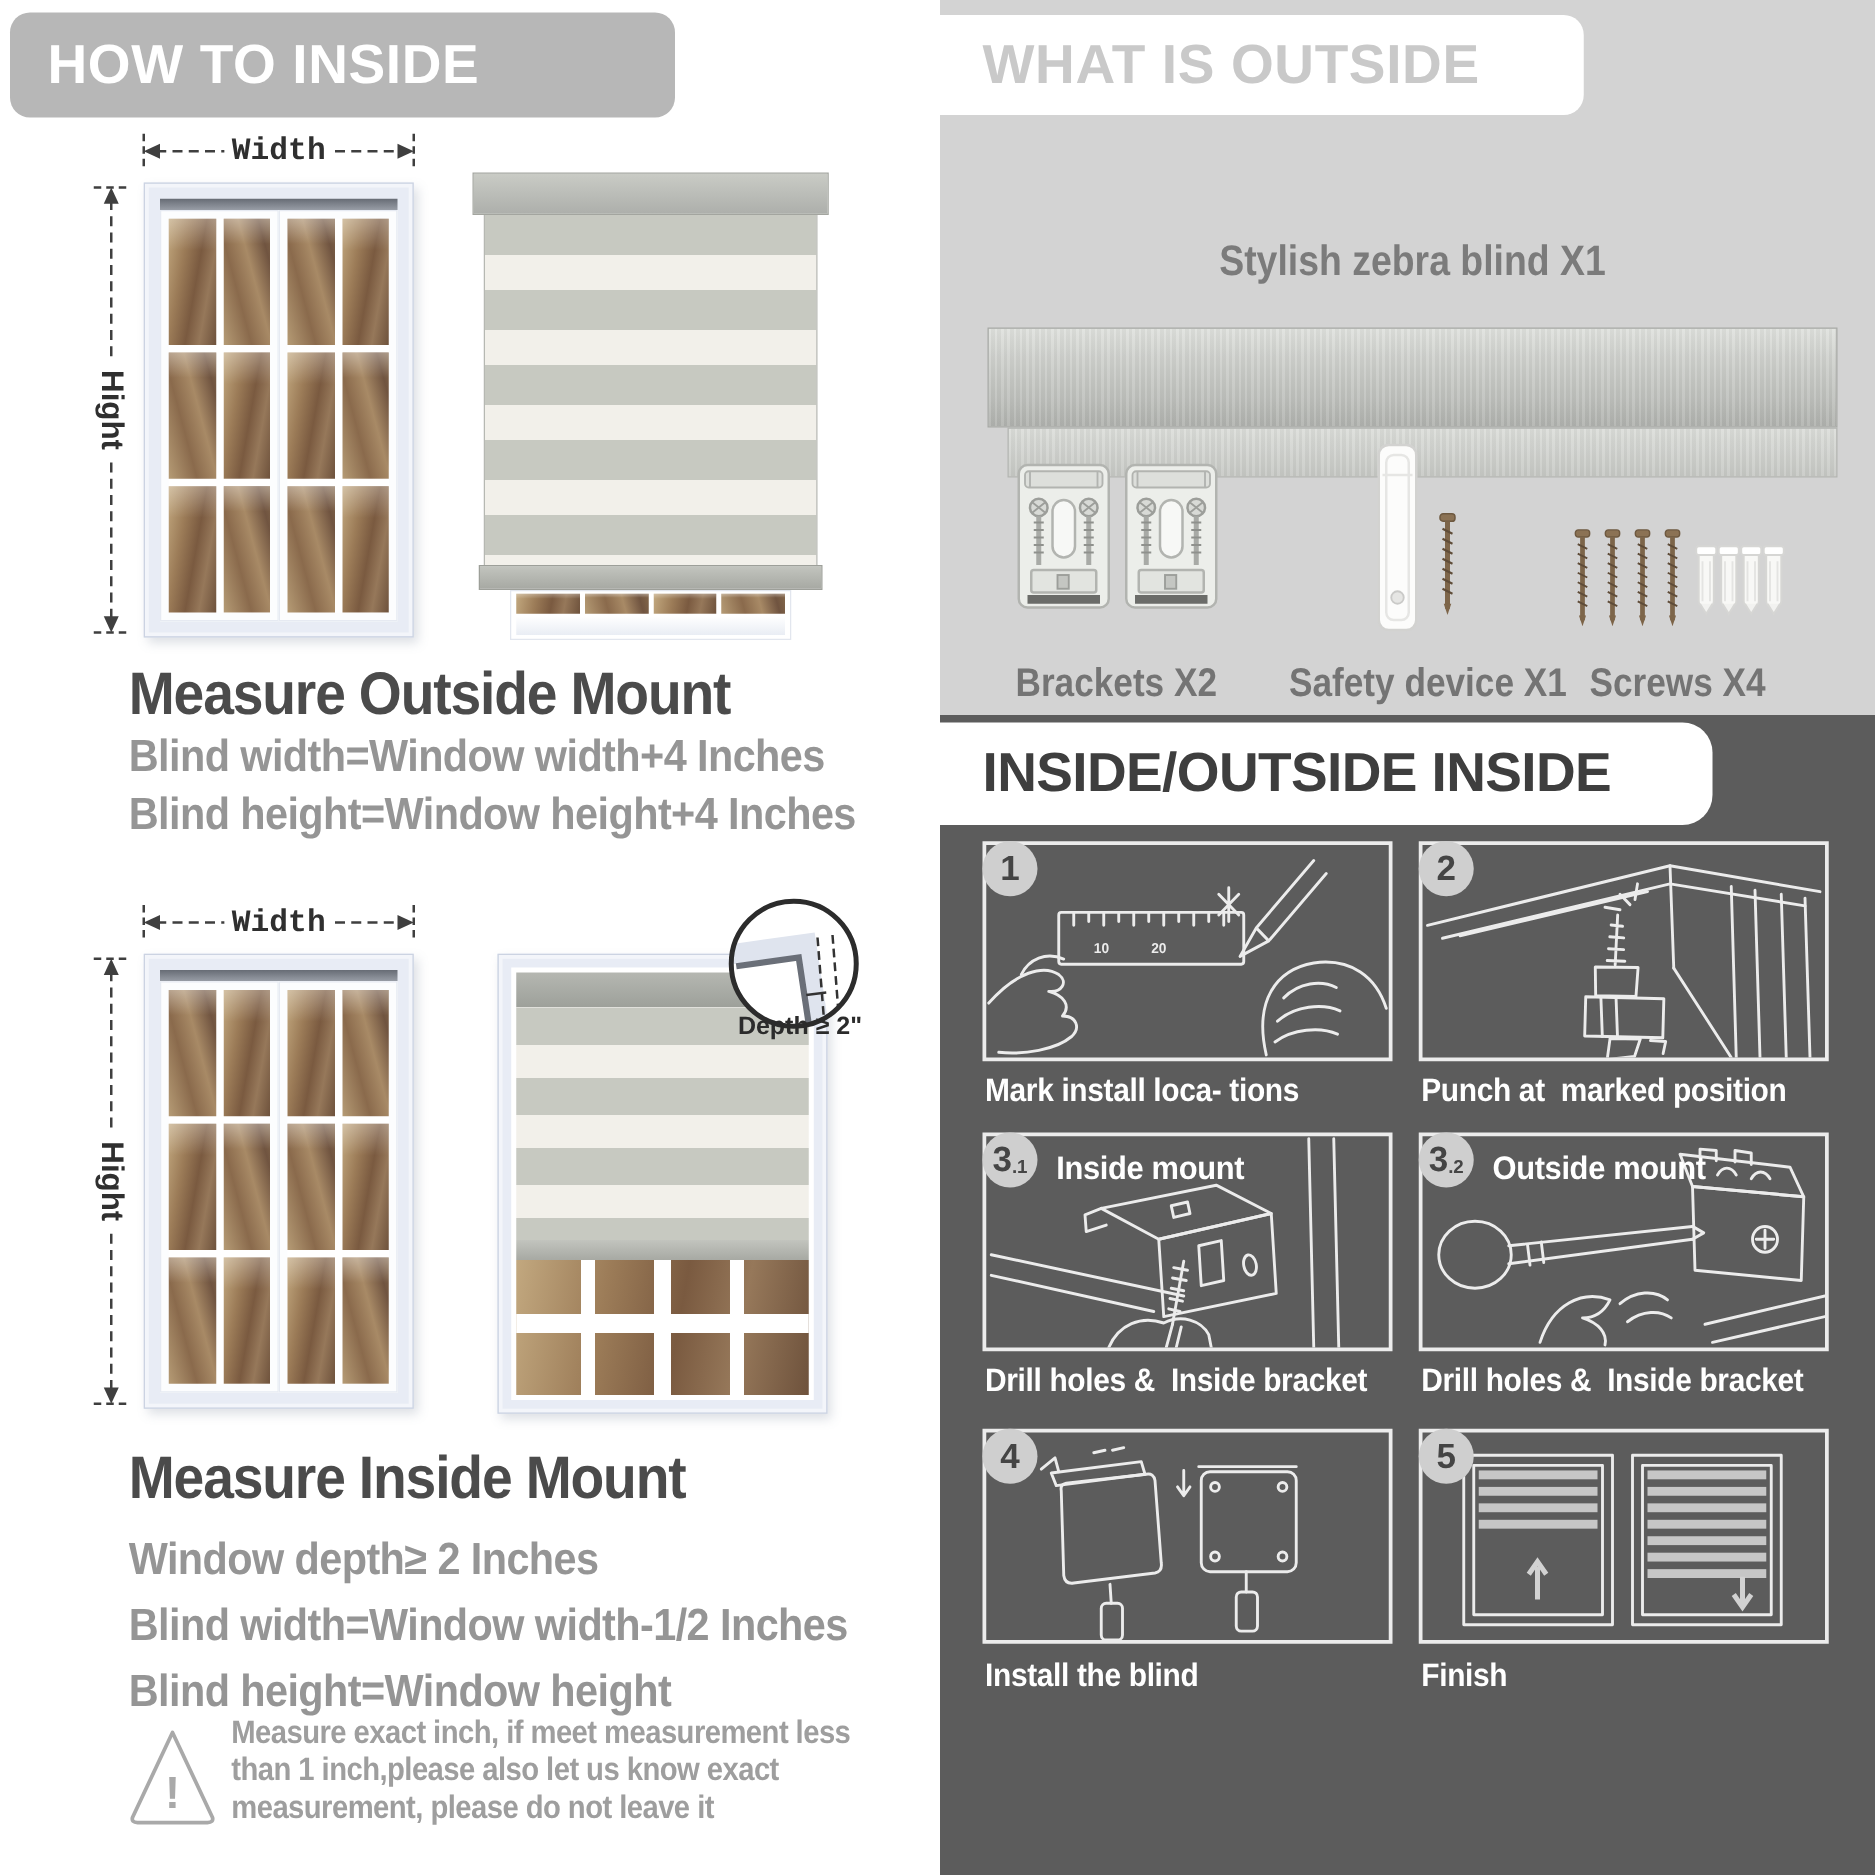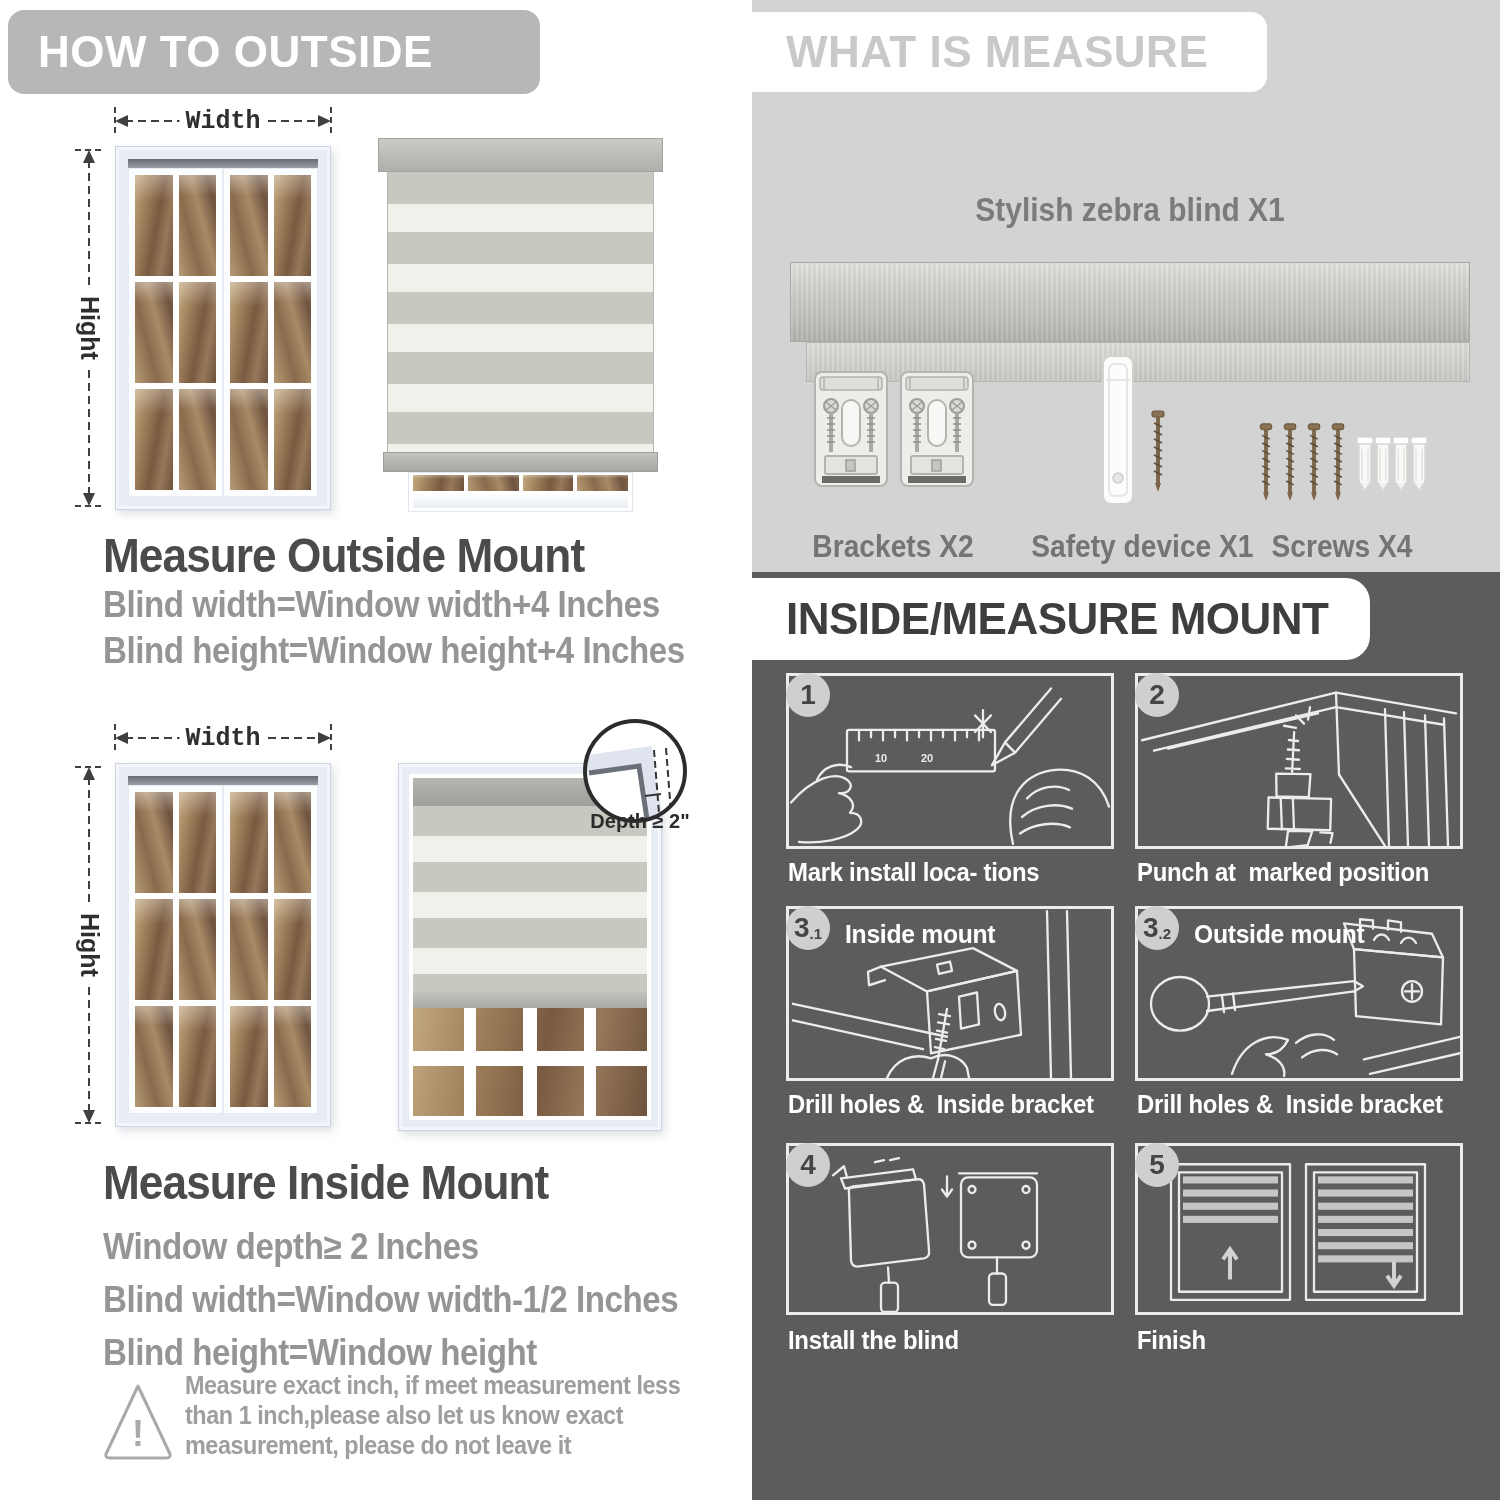--- a/index.html
+++ b/index.html
@@ -138,21 +138,21 @@
       <symbol id="sym-anchor" viewBox="0 0 18 60">
         <rect x="3" y="8" width="12" height="44" rx="4" fill="#f8f8f6" stroke="#d6d6d4" stroke-width="1.5"></rect>
         <rect x="1" y="4" width="16" height="7" rx="2" fill="#ffffff" stroke="#d6d6d4" stroke-width="1.5"></rect>
         <path d="M6,16 v32 M12,16 v32" stroke="#e4e4e2" stroke-width="1.5" fill="none"></path>
         <path d="M4,50 L9,58 L14,50" fill="#f2f2f0" stroke="#d6d6d4" stroke-width="1.5"></path>
       </symbol>
     </defs>
   </svg>
 
   <div class="lbanner">
-    <span>HOW TO OUTSIDE</span>
+    <span>HOW TO INSIDE</span>
   </div>
 
   <div class="warrow" style="left:103px;top:104px">
     <svg width="240" height="34">
       <g stroke="#3f3f3f" stroke-width="2" fill="none">
         <path d="M12,3 V31 M228,3 V31" stroke-dasharray="6 4"></path>
         <path d="M22,17 H88" stroke-dasharray="8 5"></path>
         <path d="M152,17 H218" stroke-dasharray="8 5"></path>
       </g>
       <path d="M12,17 l13,-6 v12 Z" fill="#3f3f3f"></path>
@@ -312,21 +312,21 @@
     <text x="38" y="66" text-anchor="middle" font-size="36" fill="#a9a9a9">!</text>
   </svg>
   <div class="warn-text">
     <span>Measure exact inch, if meet measurement less</span>
     <span>than 1 inch,please also let us know exact</span>
     <span>measurement, please do not leave it</span>
   </div>
 
   <div class="rtop"></div>
   <div class="wbanner">
-    <span>WHAT IS MEASURE</span>
+    <span>WHAT IS OUTSIDE</span>
   </div>
   <div class="prod-title">Stylish zebra blind X1</div>
 
   <div class="bar-upper"></div>
   <div class="bar-lower"></div>
 
   <svg class="abs" style="left:812px;top:366px" width="78" height="128">
       <use href="#sym-bracket"></use>
     </svg>
   <svg class="abs" style="left:898px;top:366px" width="78" height="128">
@@ -353,21 +353,21 @@
     <use href="#sym-anchor" x="134" y="10" width="18" height="62"></use>
     <use href="#sym-anchor" x="152" y="10" width="18" height="62"></use>
   </svg>
 
   <div class="item-label" style="left:793px;width:200px">Brackets X2</div>
   <div class="item-label" style="left:1018px;width:220px">Safety device X1</div>
   <div class="item-label" style="left:1242px;width:200px">Screws X4</div>
 
   <div class="rbot"></div>
   <div class="mbanner">
-    <span>INSIDE/MEASURE MOUNT</span>
+    <span>INSIDE/OUTSIDE INSIDE</span>
   </div>
 
   <div class="panel" style="left:786px;top:673px;height:176px">
     <svg class="art" viewBox="0 0 322 164" preserveAspectRatio="none">
       <g class="la">
         <path d="M2,122 C24,98 46,92 58,100 C66,106 60,114 50,113 C62,116 68,124 61,132 C72,132 76,141 68,148 C56,158 30,162 10,160"></path>
         <path d="M28,100 C34,88 48,82 62,88"></path>
         <rect x="58" y="52" width="148" height="40" rx="2"></rect>
         <path d="M70,52 v10 M82,52 v7 M94,52 v10 M106,52 v7 M118,52 v10 M130,52 v7 M142,52 v10 M154,52 v7 M166,52 v10 M178,52 v7 M190,52 v10"></path>
         <path d="M186,38 l16,16 M202,38 l-16,16 M194,33 v26"></path>

